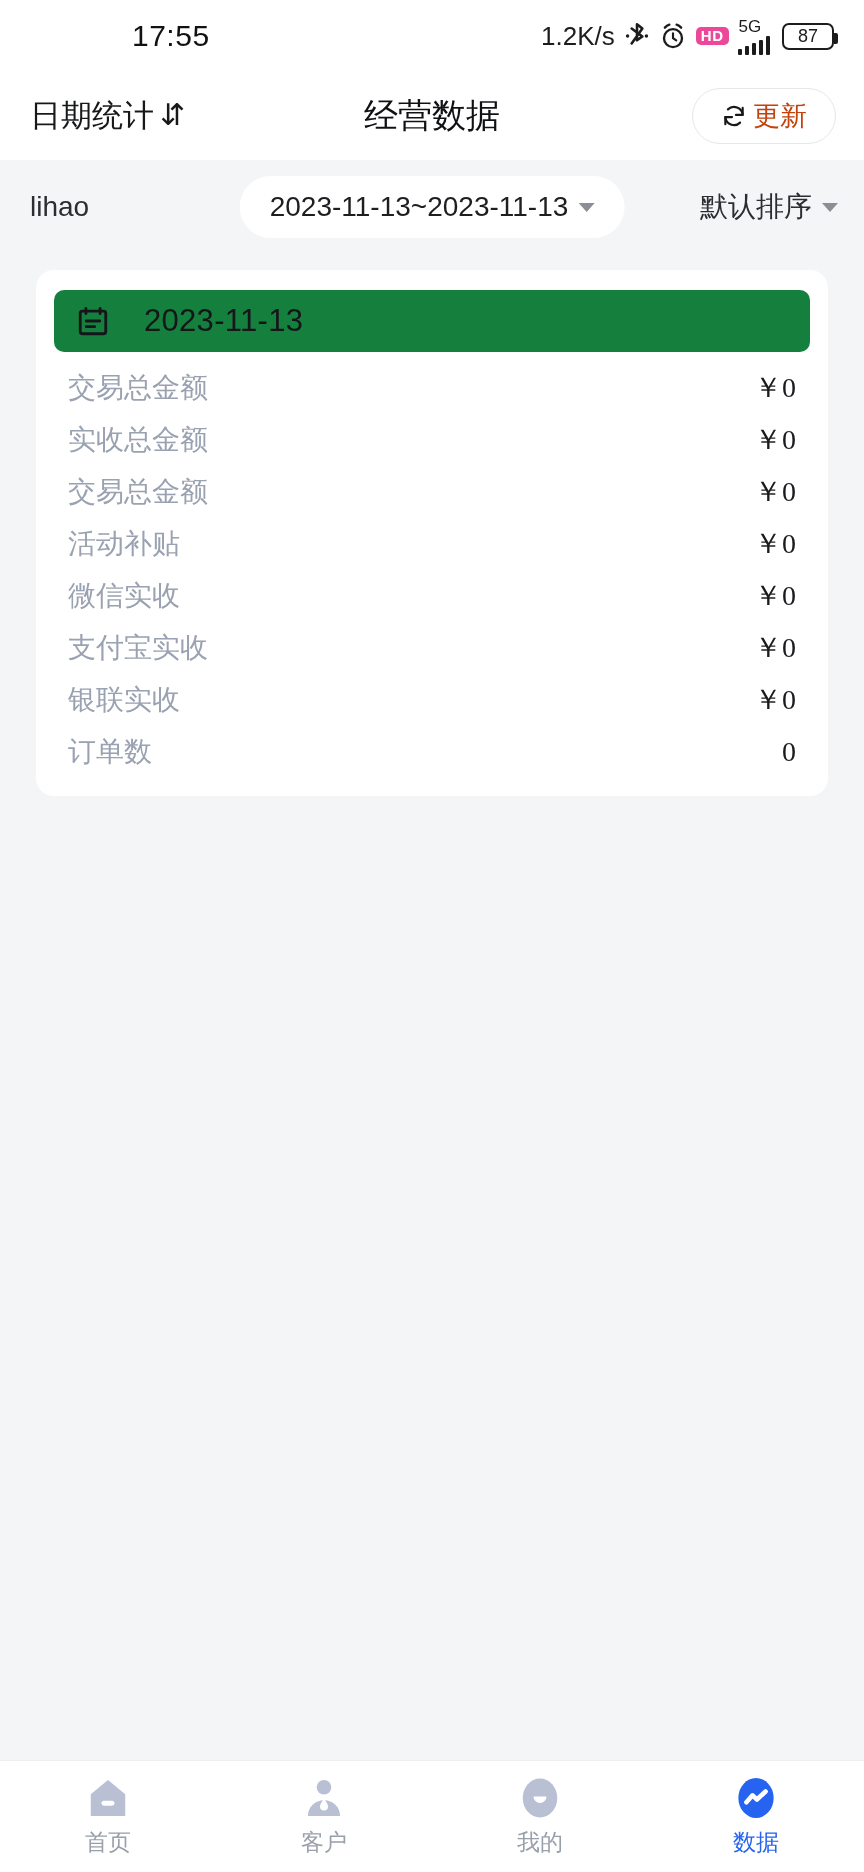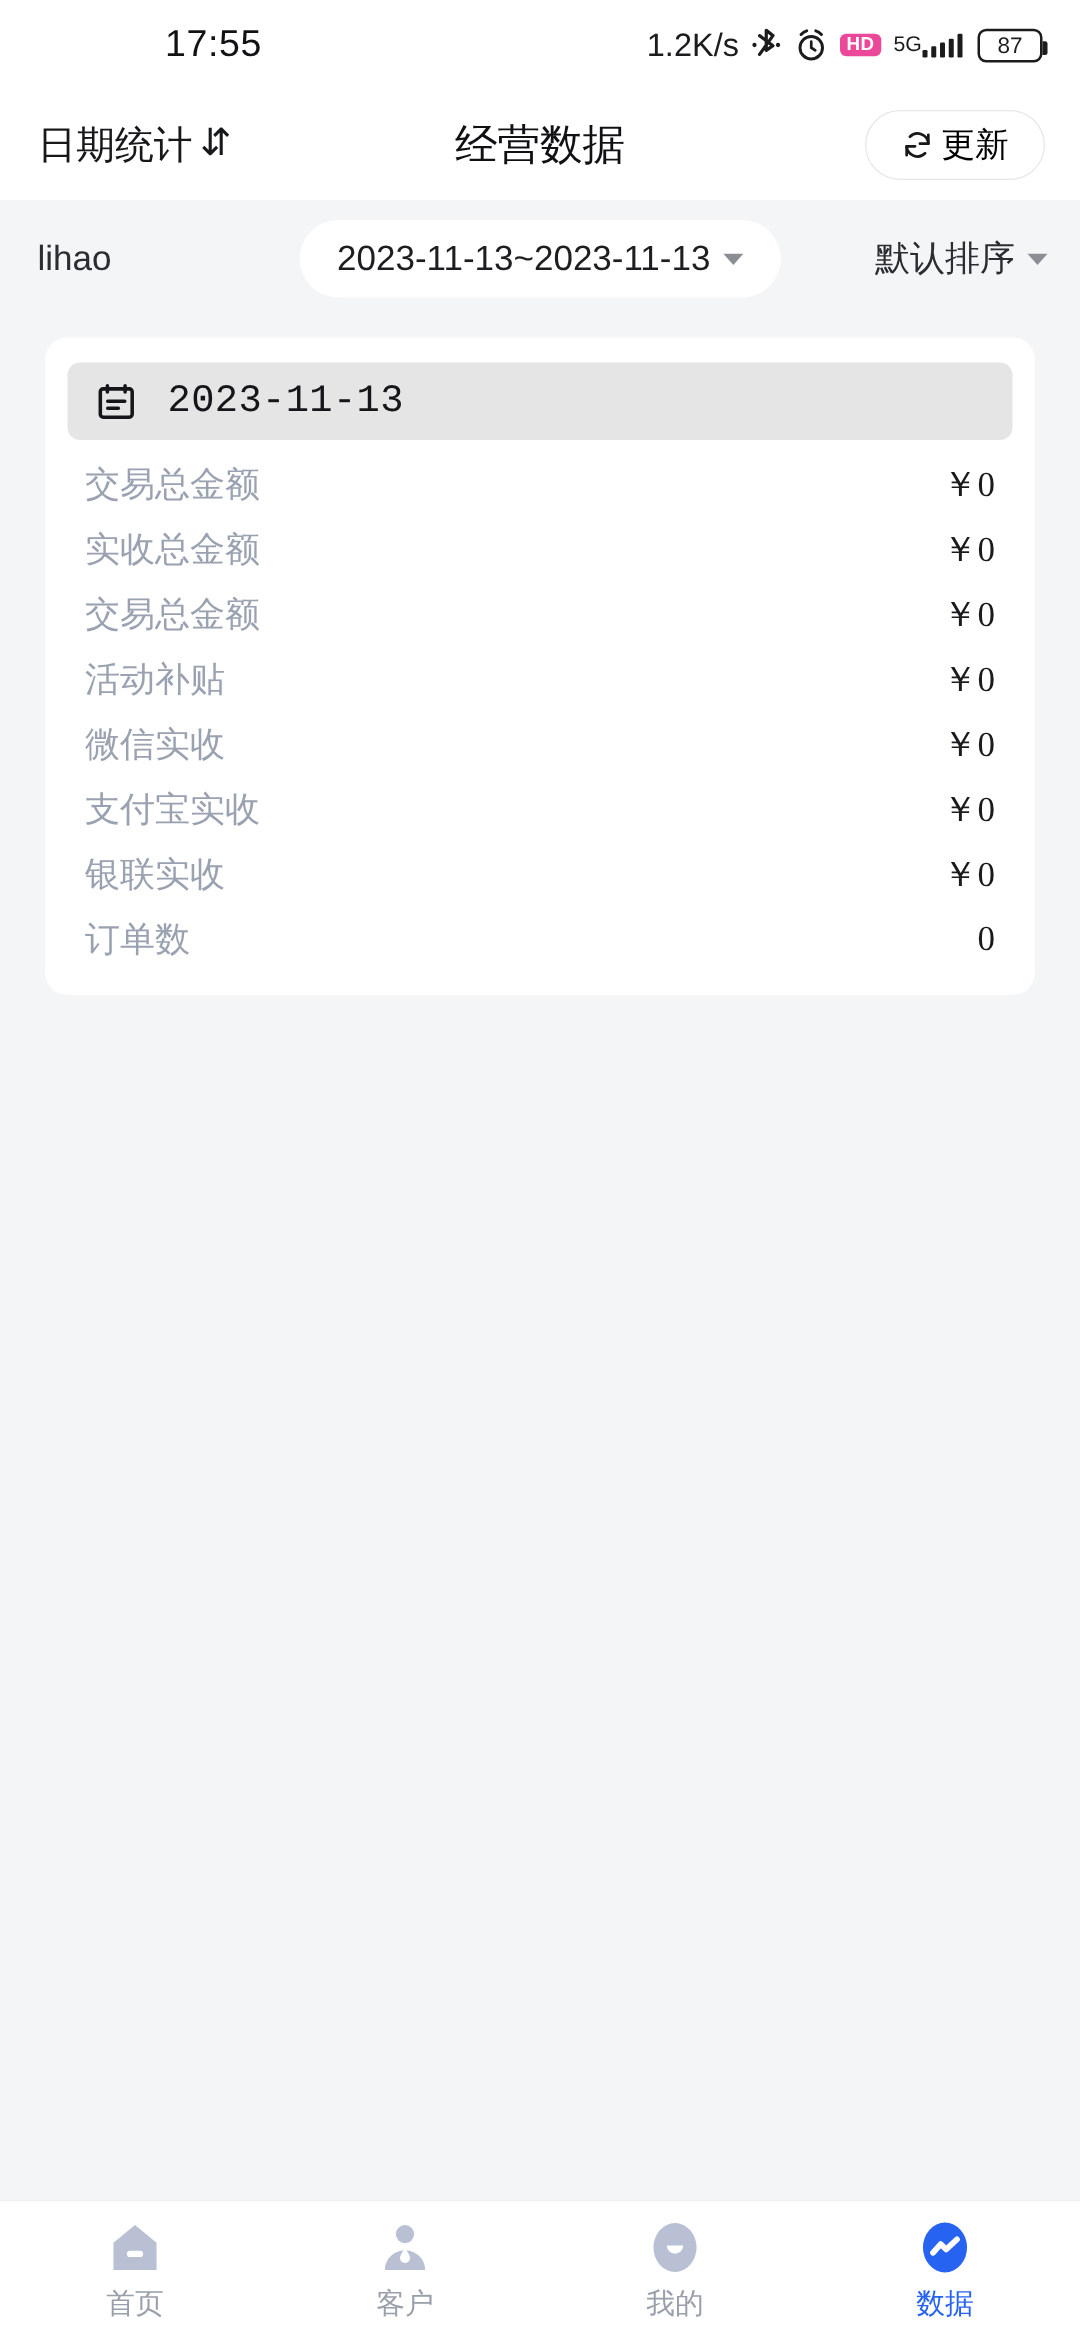--- a/index.html
+++ b/index.html
@@ -25,21 +25,21 @@
     position:absolute; right:30px; top:0; height:72px;
     display:flex; align-items:center; gap:9px;
   }
   .net-speed{ font-size:26px; color:#1b1c1e; letter-spacing:0px;}
   .ico{ display:inline-flex; align-items:center; justify-content:center; }
   .hd-badge{
     background:#ec4899; color:#fff; font-size:15px; font-weight:bold;
     border-radius:5px; padding:1px 5px 2px 5px; line-height:1.05;
     letter-spacing:.5px;
   }
-  .sig-wrap{ display:flex; flex-direction:row; align-items:flex-start; line-height:1;}
+  .sig-wrap{ display:flex; flex-direction:column; align-items:flex-start; line-height:1;}
   .sig-5g{ font-size:17px; color:#1b1c1e; margin-bottom:1px; margin-left:1px;}
   .bars{ display:flex; align-items:flex-end; gap:2.5px; height:19px;}
   .bars i{ width:4.5px; background:#1b1c1e; border-radius:1px; display:block;}
   .batt{
     width:52px; height:27px; border:2.4px solid #1b1c1e; border-radius:7px;
     display:flex; align-items:center; justify-content:center;
     position:relative; margin-left:3px;
   }
   .batt:after{
     content:""; position:absolute; right:-6px; top:8px;
@@ -65,21 +65,21 @@
     font-size:34px; color:#101114; font-weight:500; pointer-events:none;
   }
   .refresh-btn{
     position:absolute; right:28px; top:50%; transform:translateY(-50%);
     height:56px; min-width:144px;
     border:1.6px solid #e6e7ea; border-radius:28px;
     background:#fff;
     display:flex; align-items:center; justify-content:center; gap:6px;
     padding:0 18px;
   }
-  .refresh-btn .lbl{ font-size:27px; color:#000000; }
+  .refresh-btn .lbl{ font-size:27px; color:#c2410c; }
   .refresh-ico{ width:26px; height:26px; display:block; }
 
   
   .filter-bar{
     height:94px; background:#f4f5f7;
     display:flex; align-items:center;
     padding:0 30px; position:relative;
   }
   .shop-name{ font-size:28px; color:#2c2d30; }
   .date-pill{
@@ -105,26 +105,25 @@
   
   .card{
     margin:16px 36px 0 36px;
     background:#ffffff;
     border-radius:18px;
     padding:14px 0 18px 0;
     overflow:hidden;
   }
   .date-head{
     margin:6px 18px 10px 18px;
-    background:#e5e5e5;
+    background:#15803d;
     border-radius:10px;
     height:62px;
-    display:flex; align-items:center; gap:24px;
+    display:flex; align-items:center; gap:34px;
     padding:0 22px;
-    font-family:Liberation Mono, monospace;
   }
   .cal-ico{ width:34px; height:34px; display:block; }
   .date-head .txt{ font-size:31px; color:#15161a; letter-spacing:.3px;}
 
   .rows{ padding:0 28px; }
   .row{
     height:52px;
     display:flex; align-items:center; justify-content:space-between;
     padding:0 4px;
     font-family:Liberation Serif, serif;

